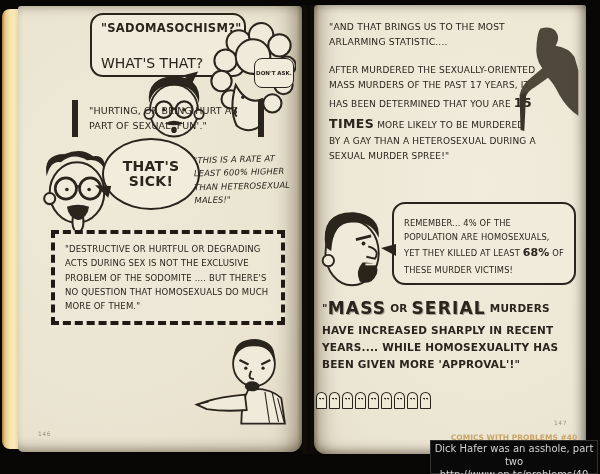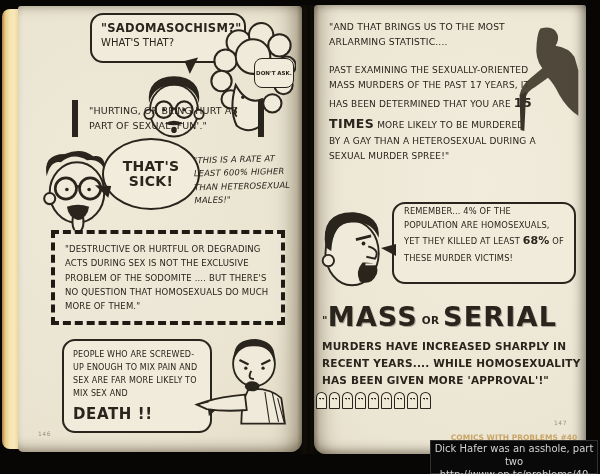--- a/index.html
+++ b/index.html
@@ -38,21 +38,21 @@
   .hand { font-size:8.5px; line-height:1.62; letter-spacing:.15px; }
   .b { font-weight:normal; }
   .bubble {
     border:2px solid #29241c; border-radius:13px; background:#f0ebda; position:absolute;
   }
   .tail { position:absolute; width:0; height:0; }
 
   
   .sado-bubble { left:72px; top:7px; width:156px; min-height:50px; padding:6px 9px 4px; }
   .sado-line1 { font-size:11.5px; font-weight:bold; letter-spacing:.3px; white-space:nowrap; }
-  .sado-line2 { font-size:10px; margin-top:2px; }
+  .sado-line2 { font-size:14px; margin-top:20px; }
   .sado-tail { bottom:-12px; right:44px; border-top:14px solid #29241c; border-right:12px solid transparent; border-left:2px solid transparent; transform:rotate(-14deg); }
   .dont-ask {
     left:236px; top:52px; width:40px; height:30px; border:1.5px solid #29241c; border-radius:8px;
     background:#f0ebda; display:flex; align-items:center; justify-content:center; text-align:center;
     font-size:5.5px; line-height:1.2; z-index:2; font-weight:bold;
   }
   .hurting-quote {
     left:54px; top:94px; width:192px; padding:4px 11px;
     border-left:6px solid #29241c; border-right:6px solid #29241c;
     font-size:9.5px; line-height:1.55; font-weight:500;
@@ -70,25 +70,25 @@
   }
   .death-bubble { left:44px; top:333px; width:150px; min-height:88px; padding:8px 9px 5px; font-size:8px; line-height:1.62; }
   .death-big { display:block; font-size:15px; font-weight:bold; letter-spacing:.6px; margin-top:1px; }
   .death-tail { right:-12px; bottom:16px; border-left:14px solid #29241c; border-top:3px solid transparent; border-bottom:9px solid transparent; transform:rotate(-8deg); }
   .pagenum { font-size:6px; color:#98907a; letter-spacing:.5px; }
 
   
   .intro-text { left:15px; top:15px; width:200px; font-size:9.2px; line-height:1.62; }
   .statistic-text { left:15px; top:58px; width:209px; font-size:9px; line-height:1.66; }
   .big15 { font-size:12.5px; font-weight:bold; letter-spacing:.4px; }
-  .remember-bubble { left:78px; top:197px; width:184px; min-height:82px; padding:0 10px 6px; font-size:8.3px; line-height:1.7; }
+  .remember-bubble { left:78px; top:197px; width:184px; min-height:82px; padding:12px 10px 6px; font-size:8.3px; line-height:1.7; }
   .remember-tail { left:-13px; top:40px; border-right:15px solid #29241c; border-top:4px solid transparent; border-bottom:8px solid transparent; }
   .pct68 { font-size:11px; font-weight:bold; }
   .headline { left:8px; top:290px; width:260px; font-size:10.5px; font-weight:bold; line-height:1.6; letter-spacing:.2px; }
-  .giant { font-size:27px; letter-spacing:1.2px; vertical-align:-2px; text-shadow:1px 1px 0 rgba(41,36,28,.35); }
+  .giant { font-size:17px; letter-spacing:1.2px; vertical-align:-2px; text-shadow:1px 1px 0 rgba(41,36,28,.35); }
   .tombstones { left:2px; top:387px; display:flex; gap:2px; align-items:flex-end; }
   .tomb {
     width:11px; height:17px; border:1.4px solid #29241c; border-radius:6px 6px 1px 1px; background:#eee8d6; display:inline-block;
     background-image: radial-gradient(circle at 35% 38%, #29241c 0 .7px, transparent 1px), radial-gradient(circle at 68% 38%, #29241c 0 .7px, transparent 1px);
   }
 
   
   .credit-box {
     position:absolute; left:430px; top:440px; width:168px; height:34px; z-index:9;
     background:#090909; border:1px solid #303030; text-align:center;
@@ -172,25 +172,20 @@
     </div>
 
     <div class="abs hand rate-quote">
       <span>"THIS IS A RATE AT LEAST 600% HIGHER THAN HETEROSEXUAL MALES!"</span>
     </div>
 
     <div class="abs hand destructive-box">
       <span>"DESTRUCTIVE OR HURTFUL OR DEGRADING ACTS DURING SEX IS NOT THE </span><span class="b">EXCLUSIVE</span><span> PROBLEM OF THE SODOMITE .... BUT THERE'S NO QUESTION THAT HOMOSEXUALS DO MUCH MORE OF THEM."</span>
     </div>
 
-    <div class="bubble death-bubble hand">
-      <span>PEOPLE WHO ARE SCREWED-UP ENOUGH TO MIX PAIN AND SEX ARE FAR MORE LIKELY TO MIX SEX AND </span>
-      <span class="death-big">DEATH !!</span>
-      <span class="tail death-tail"></span>
-    </div>
 
     <svg class="abs" style="left:176px; top:324px;" width="100" height="100" viewBox="0 0 110 100">
       <path d="M60,60 Q84,58 96,70 L100,98 L52,98 Q52,74 60,60 Z" fill="#efead9" stroke="#29241c" stroke-width="2"></path>
       <path d="M86,64 L93,96 M78,63 L83,97 M92,70 L99,96" stroke="#29241c" stroke-width="1.2" fill="none"></path>
       <ellipse cx="66" cy="32" rx="23" ry="25" fill="#efead9" stroke="#29241c" stroke-width="2"></ellipse>
       <path d="M44,28 Q42,5 68,5 Q92,8 88,30 Q84,12 66,13 Q50,12 44,28 Z" fill="#29241c"></path>
       <path d="M50,28 L60,33 M74,33 L84,28" stroke="#29241c" stroke-width="2.6" fill="none"></path>
       <circle cx="57" cy="37" r="1.8" fill="#29241c"></circle>
         <circle cx="76" cy="37" r="1.8" fill="#29241c"></circle>
       <path d="M63,40 Q58,49 66,49" fill="none" stroke="#29241c" stroke-width="2"></path>
@@ -204,21 +199,21 @@
 
   <div class="gutter"></div>
 
   <div class="page page-right">
 
     <div class="abs hand intro-text">
       <span>"AND THAT BRINGS US TO THE MOST ARLARMING STATISTIC....</span>
     </div>
 
     <div class="abs hand statistic-text">
-      <span>PAST EXAMINING THE SEXUALLY-ORIENTED </span><span class="b">MASS MURDERS</span><span> OF THE PAST 17 YEARS, IT HAS BEEN DETERMINED THAT YOU ARE </span><span class="big15">15 TIMES</span><span> MORE LIKELY TO BE MURDERED BY A GAY THAN A HETEROSEXUAL DURING A SEXUAL MURDER SPREE!"</span>
+      <span>AFTER MURDERED THE SEXUALLY-ORIENTED </span><span class="b">MASS MURDERS</span><span> OF THE PAST 17 YEARS, IT HAS BEEN DETERMINED THAT YOU ARE </span><span class="big15">15 TIMES</span><span> MORE LIKELY TO BE MURDERED BY A GAY THAN A HETEROSEXUAL DURING A SEXUAL MURDER SPREE!"</span>
     </div>
 
     <svg class="abs" style="left:198px; top:16px;" width="72" height="126" viewBox="0 0 76 125">
       <path d="M30,4 Q44,0 48,10 Q50,16 46,22 Q60,24 66,34 L70,48 L70,96 Q58,88 50,74 Q44,62 38,56 L24,66 Q16,70 14,78 L8,74 Q10,64 20,56 L32,46 Q24,36 26,20 Q27,8 30,4 Z" fill="#473f31" opacity="0.95"></path>
       <path d="M8,74 L15,71 L13,112 L9,111 Z" fill="#3b342a"></path>
     </svg>
 
     <svg class="abs" style="left:2px; top:196px;" width="76" height="104" viewBox="0 0 80 104">
       <ellipse cx="38" cy="52" rx="28" ry="34" fill="#efead9" stroke="#29241c" stroke-width="2"></ellipse>
       <path d="M10,46 Q4,8 40,9 Q68,12 66,36 Q58,18 40,20 Q18,18 16,50 Z" fill="#29241c"></path>

